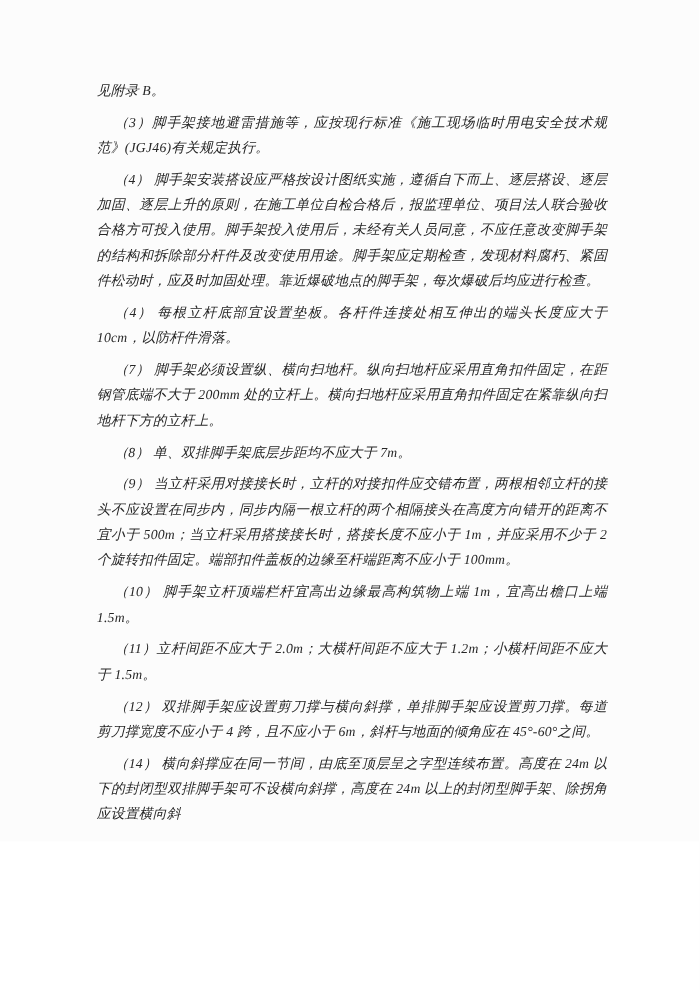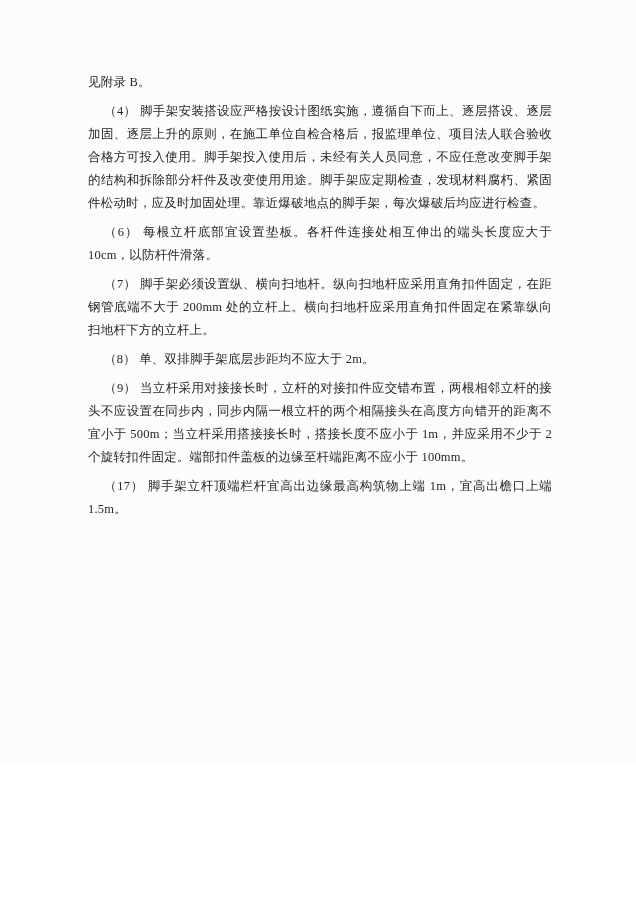--- a/index.html
+++ b/index.html
@@ -8,20 +8,21 @@
     background: #ffffff;
   }
   .page {
     position: relative;
     width: 636px;
     height: 765px;
     background: #fcfcfc;
     overflow: hidden;
     font-family: "Liberation Serif", "DejaVu Serif", serif;
     color: #262626;
+    font-style: italic;
   }
   .content {
     position: absolute;
     left: 88px;
     top: 71px;
     width: 464px;
     text-align: justify;
     font-size: 12.5px;
     line-height: 23px;
     letter-spacing: 0.2px;
@@ -44,21 +45,25 @@
     color: #333333;
     margin-left: 44px;
   }
 </style>
 </head>
 <body>
 
 <div class="page">
   <div class="content">
     <p class="para no-indent">见附录 B。</p>
+    <p class="para">（3）脚手架接地避雷措施等，应按现行标准《施工现场临时用电安全技术规范》(JGJ46)有关规定执行。</p>
     <p class="para">（4） 脚手架安装搭设应严格按设计图纸实施，遵循自下而上、逐层搭设、逐层加固、逐层上升的原则，在施工单位自检合格后，报监理单位、项目法人联合验收合格方可投入使用。脚手架投入使用后，未经有关人员同意，不应任意改变脚手架的结构和拆除部分杆件及改变使用用途。脚手架应定期检查，发现材料腐朽、紧固件松动时，应及时加固处理。靠近爆破地点的脚手架，每次爆破后均应进行检查。</p>
-    <p class="para">（6） 每根立杆底部宜设置垫板。各杆件连接处相互伸出的端头长度应大于 10cm，以防杆件滑落。</p>
+    <p class="para">（4） 每根立杆底部宜设置垫板。各杆件连接处相互伸出的端头长度应大于 10cm，以防杆件滑落。</p>
     <p class="para">（7） 脚手架必须设置纵、横向扫地杆。纵向扫地杆应采用直角扣件固定，在距钢管底端不大于 200mm 处的立杆上。横向扫地杆应采用直角扣件固定在紧靠纵向扫地杆下方的立杆上。</p>
-    <p class="para">（8） 单、双排脚手架底层步距均不应大于 2m。</p>
+    <p class="para">（8） 单、双排脚手架底层步距均不应大于 7m。</p>
     <p class="para">（9） 当立杆采用对接接长时，立杆的对接扣件应交错布置，两根相邻立杆的接头不应设置在同步内，同步内隔一根立杆的两个相隔接头在高度方向错开的距离不宜小于 500m；当立杆采用搭接接长时，搭接长度不应小于 1m，并应采用不少于 2 个旋转扣件固定。端部扣件盖板的边缘至杆端距离不应小于 100mm。</p>
-    <p class="para">（17） 脚手架立杆顶端栏杆宜高出边缘最高构筑物上端 1m，宜高出檐口上端 1.5m。</p>
+    <p class="para">（10） 脚手架立杆顶端栏杆宜高出边缘最高构筑物上端 1m，宜高出檐口上端 1.5m。</p>
+    <p class="para">（11）立杆间距不应大于 2.0m；大横杆间距不应大于 1.2m；小横杆间距不应大于 1.5m。</p>
+    <p class="para">（12） 双排脚手架应设置剪刀撑与横向斜撑，单排脚手架应设置剪刀撑。每道剪刀撑宽度不应小于 4 跨，且不应小于 6m，斜杆与地面的倾角应在 45°-60°之间。</p>
+    <p class="para">（14） 横向斜撑应在同一节间，由底至顶层呈之字型连续布置。高度在 24m 以下的封闭型双排脚手架可不设横向斜撑，高度在 24m 以上的封闭型脚手架、除拐角应设置横向斜</p>
   </div>
   <div class="page-number">23</div>
 </div>
 
 </body></html>

